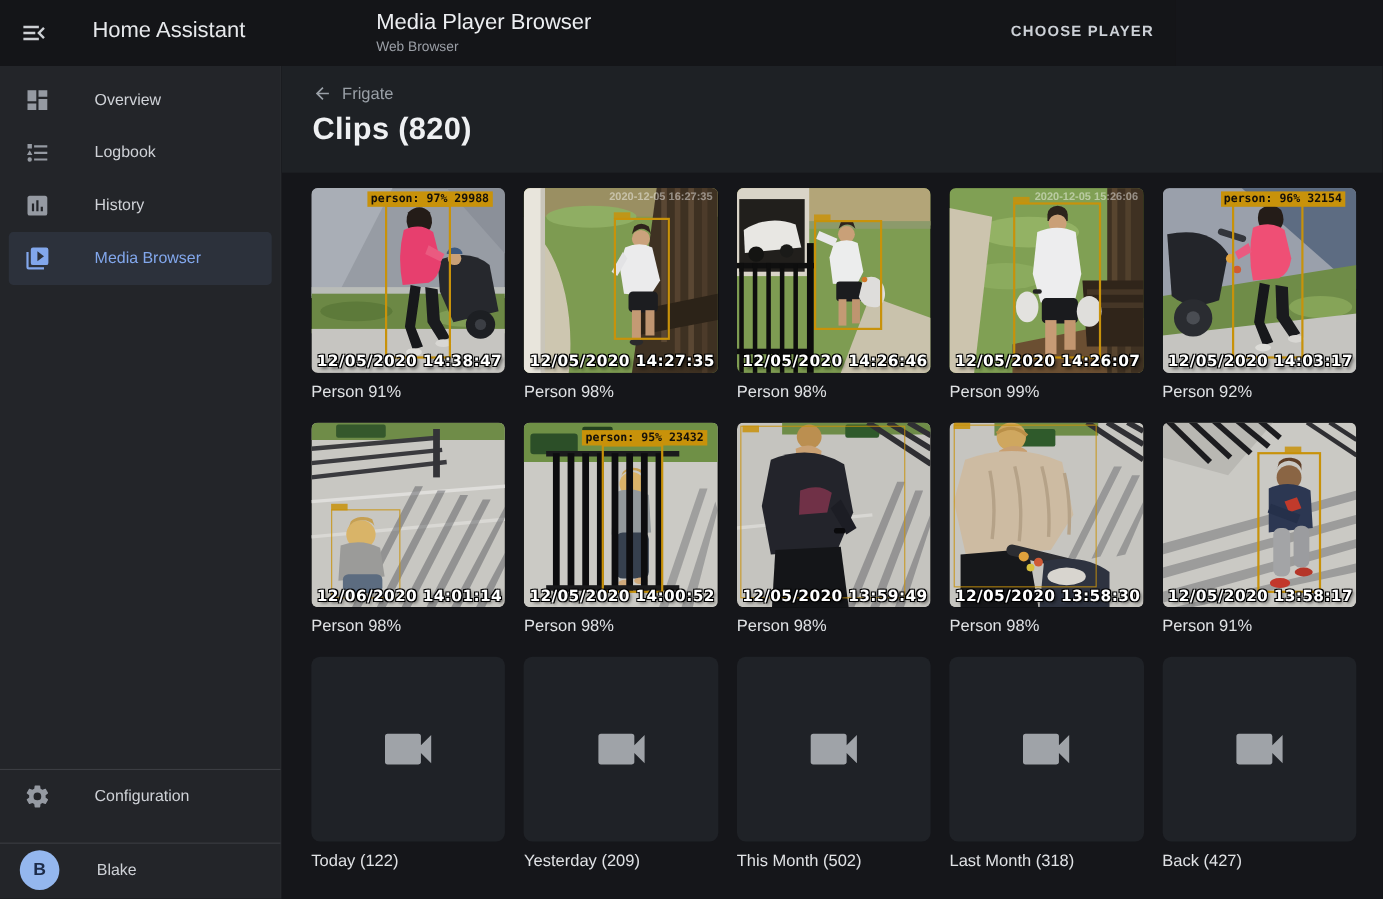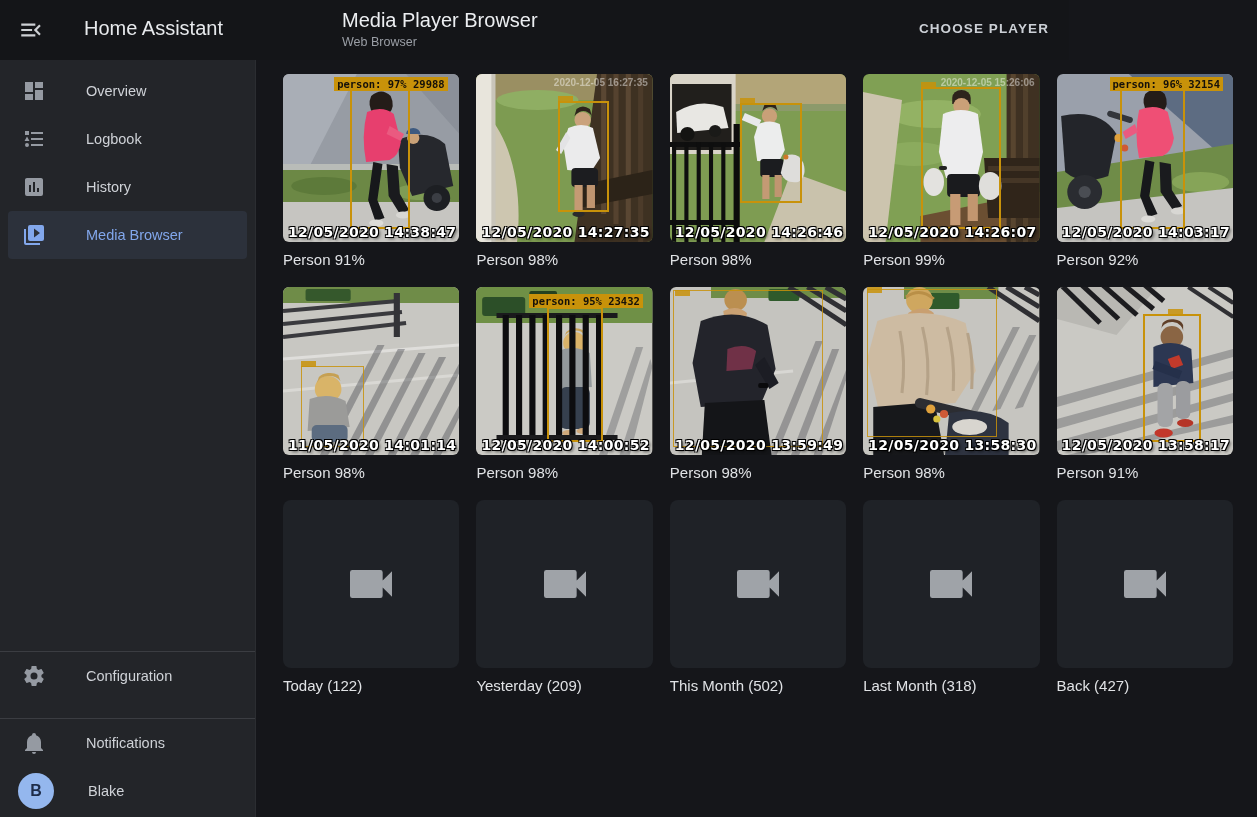--- a/index.html
+++ b/index.html
@@ -114,33 +114,36 @@
     <div class="sb-divider"></div>
     <div class="side-item">
       <span class="ic"><svg viewBox="0 0 24 24">
             <path d="M12,15.5A3.5,3.5 0 0,1 8.5,12A3.5,3.5 0 0,1 12,8.5A3.5,3.5 0 0,1 15.5,12A3.5,3.5 0 0,1 12,15.5M19.43,12.97C19.47,12.65 19.5,12.33 19.5,12C19.5,11.67 19.47,11.34 19.43,11L21.54,9.37C21.73,9.22 21.78,8.95 21.66,8.73L19.66,5.27C19.54,5.05 19.27,4.96 19.05,5.05L16.56,6.05C16.04,5.66 15.5,5.32 14.87,5.07L14.5,2.42C14.46,2.18 14.25,2 14,2H10C9.75,2 9.54,2.18 9.5,2.42L9.13,5.07C8.5,5.32 7.96,5.66 7.44,6.05L4.95,5.05C4.73,4.96 4.46,5.05 4.34,5.27L2.34,8.73C2.21,8.95 2.27,9.22 2.46,9.37L4.57,11C4.53,11.34 4.5,11.67 4.5,12C4.5,12.33 4.53,12.65 4.57,12.97L2.46,14.63C2.27,14.78 2.21,15.05 2.34,15.27L4.34,18.73C4.46,18.95 4.73,19.03 4.95,18.95L7.44,17.94C7.96,18.34 8.5,18.68 9.13,18.93L9.5,21.58C9.54,21.82 9.75,22 10,22H14C14.25,22 14.46,21.82 14.5,21.58L14.87,18.93C15.5,18.67 16.04,18.34 16.56,17.94L19.05,18.95C19.27,19.03 19.54,18.95 19.66,18.73L21.66,15.27C21.78,15.05 21.73,14.78 21.54,14.63L19.43,12.97Z"></path>
           </svg></span>
       <span class="lbl">Configuration</span>
     </div>
     <div class="spacer18"></div>
     <div class="sb-divider"></div>
     <div class="side-item">
-      <span class="ic"><svg viewBox="0 0 24 24">
-            <path d="M21,19V20H3V19L5,17V11C5,7.9 7.03,5.17 10,4.29C10,4.19 10,4.1 10,4A2,2 0 0,1 12,2A2,2 0 0,1 14,4C14,4.1 14,4.19 14,4.29C16.97,5.17 19,7.9 19,11V17L21,19M14,21A2,2 0 0,1 12,23A2,2 0 0,1 10,21"></path>
-          </svg></span>
-      <span class="lbl">Notifications</span>
-    </div>
-    <div class="side-item">
       <span class="avatar">B</span>
       <span class="lbl">Blake</span>
     </div>
   </div>
 </div>
 
 <div class="main">
+  <div class="content-header">
+    <div class="breadcrumb">
+      <svg viewBox="0 0 24 24">
+          <path d="M20,11V13H8L13.5,18.5L12.08,19.92L4.16,12L12.08,4.08L13.5,5.5L8,11H20Z"></path>
+        </svg>
+      <span>Frigate</span>
+    </div>
+    <div class="page-title">Clips (820)</div>
+  </div>
 
   <div class="grid">
 
     <div class="card">
       <div class="thumb">
         <svg class="scene" viewBox="0 0 172 168" preserveAspectRatio="none">
           <rect width="172" height="100" fill="#979ca4"></rect>
           <path d="M0,0 L72,0 L22,100 L0,100 Z" fill="#a9aeb6"></path>
           <path d="M120,0 L172,0 L172,60 Z" fill="#8b9099"></path>
           <rect y="90" width="172" height="8" fill="#b9bcb8"></rect>
@@ -320,21 +323,21 @@
             <path d="M124,168 L172,76 L172,86 L132,168 Z"></path>
               <path d="M146,168 L172,118 L172,130 L154,168 Z"></path>
           </g>
           <circle cx="44" cy="102" r="13" fill="#d9b468"></circle>
           <path d="M33,96 a13,11 0 0 1 23,-2 l-2,-6 a13,9 0 0 0 -19,2 z" fill="#c6a052"></path>
           <path d="M26,112 q18,-7 35,2 l4,26 -41,4 z" fill="#9b9b99"></path>
           <rect x="28" y="138" width="35" height="17" rx="5" fill="#5c6c80"></rect>
         </svg>
         <div class="bbox thin" style="left:10%;top:47%;width:36%;height:48%;"></div>
         <div class="mini-label" style="left:10%;top:44%;"></div>
-        <div class="ts">11/05/2020 14:01:14</div>
+        <div class="ts">12/06/2020 14:01:14</div>
       </div>
       <div class="caption">Person 98%</div>
     </div>
 
     <div class="card">
       <div class="thumb">
         <svg class="scene" viewBox="0 0 172 168" preserveAspectRatio="none">
           <rect width="172" height="168" fill="#cbcac5"></rect>
           <rect width="172" height="36" fill="#6f9046"></rect>
           <rect x="6" y="10" width="42" height="19" rx="3" fill="#2c4f28"></rect>

